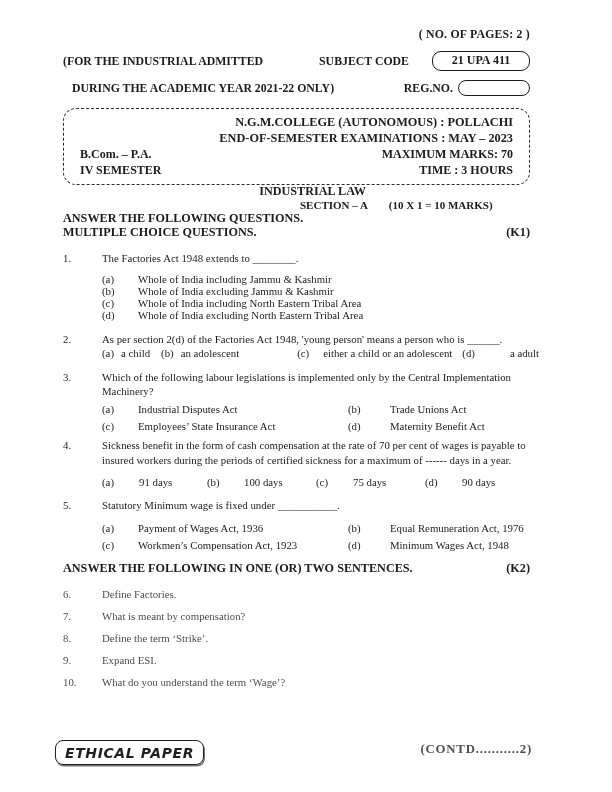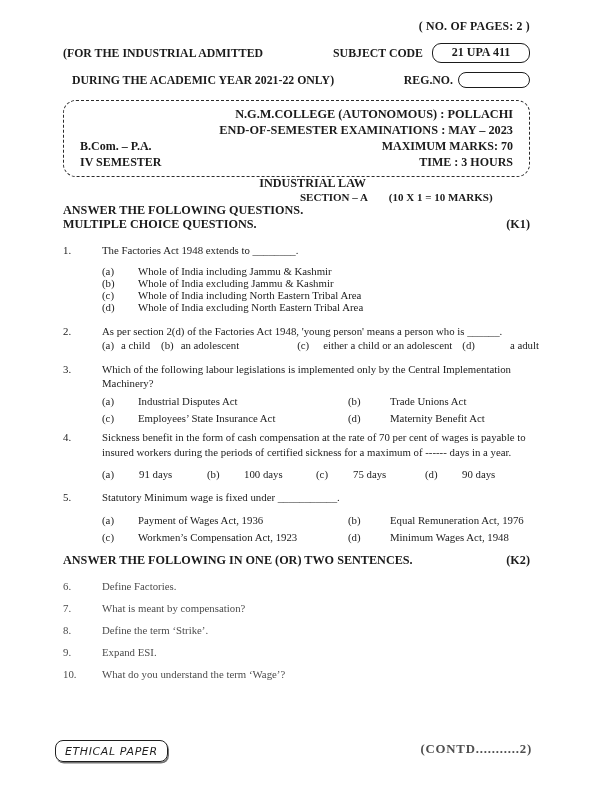--- a/index.html
+++ b/index.html
@@ -1,27 +1,27 @@
 <!DOCTYPE html>
 <html><head>
 <meta charset="utf-8">
 <style>
   html,body{margin:0;padding:0;background:#ffffff;}
   body{width:612px;height:792px;font-family:"Liberation Serif",serif;color:#1b1b1b;}
   .page{position:relative;width:594px;height:792px;box-sizing:border-box;
-        padding:19px 64px 0 63px;overflow:hidden;background:#fff;}
+        padding:27px 64px 0 63px;overflow:hidden;background:#fff;}
 
   
   .pages-note{text-align:right;font-weight:bold;font-size:11.8px;letter-spacing:.2px;}
   .hdr-row{display:flex;align-items:center;font-weight:bold;font-size:11.8px;}
   .hdr-row1{margin-top:9px;}
   .hdr-row2{margin-top:9px;padding-left:9px;}
   .hdr-spacer{flex:1;}
   .code-box{display:inline-block;border:1.8px solid #1b1b1b;border-radius:9px;
-            padding:1px 12px 2px;margin-left:9px;font-weight:bold;font-size:12px;min-width:72px;text-align:center;}
+            padding:1px 12px 2px;margin-left:23px;font-weight:bold;font-size:12px;min-width:72px;text-align:center;}
   .reg-box{display:inline-block;width:70px;height:14px;border:1.6px solid #1b1b1b;
            border-radius:8px;margin-left:5px;}
 
   
   .exam-box{margin-top:12px;border:1.8px dashed #2b2b2b;border-radius:13px;
             padding:5px 16px 6px;font-weight:bold;}
   .exam-box .center{text-align:right;font-size:12.3px;line-height:16px;}
   .exam-box .cols{display:flex;justify-content:space-between;font-size:12px;line-height:16px;}
 
   
@@ -49,21 +49,21 @@
 
   
   .sq{display:flex;font-size:10.8px;line-height:13px;color:#4c4c4c;margin-top:9px;}
   .sq-first{margin-top:12px;}
 
   
   .footer{position:absolute;left:55px;right:62px;top:740px;display:flex;
           justify-content:space-between;align-items:flex-start;}
   .stamp{display:inline-block;border:1.6px solid #1f1f1f;border-radius:8px;
          padding:4px 9px 3px;font-family:"DejaVu Sans",sans-serif;font-style:italic;
-         font-weight:normal;font-size:11px;letter-spacing:.6px;color:#1f1f1f;
+         font-weight:bold;font-size:14px;letter-spacing:.6px;color:#1f1f1f;
          box-shadow:1px 1.5px 0 rgba(0,0,0,.55);}
   .contd{font-weight:bold;font-size:12.8px;color:#4f4f4f;letter-spacing:.8px;margin-top:2px;}
 
   .mt12{margin-top:12px;} .mt11{margin-top:11px;} .mt10{margin-top:10px;}
   .mt5{margin-top:5px;} .mt8{margin-top:8px;}
 </style>
 </head>
 <body>
 
 <div class="page">

